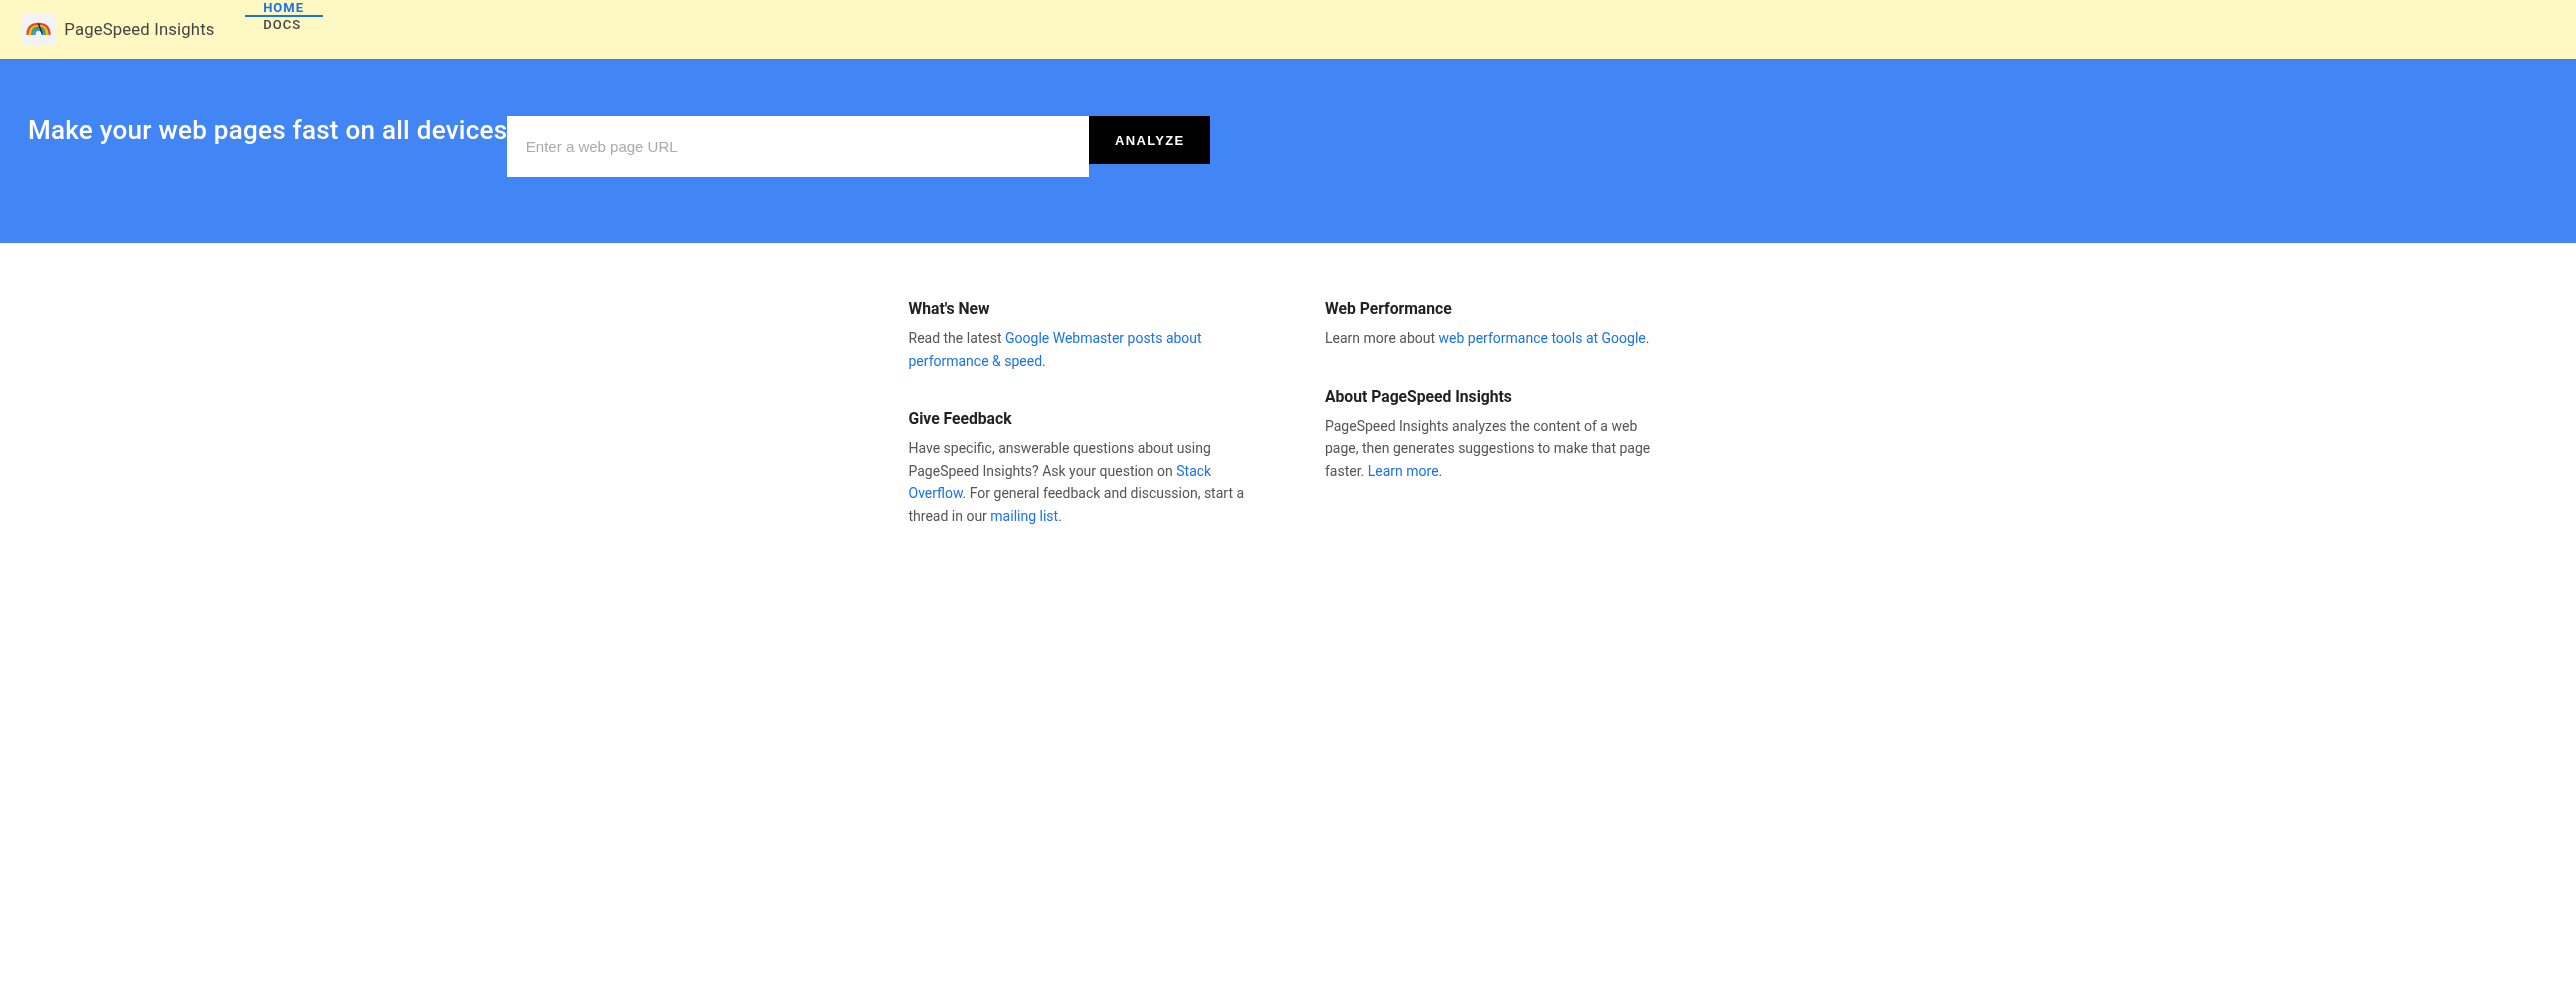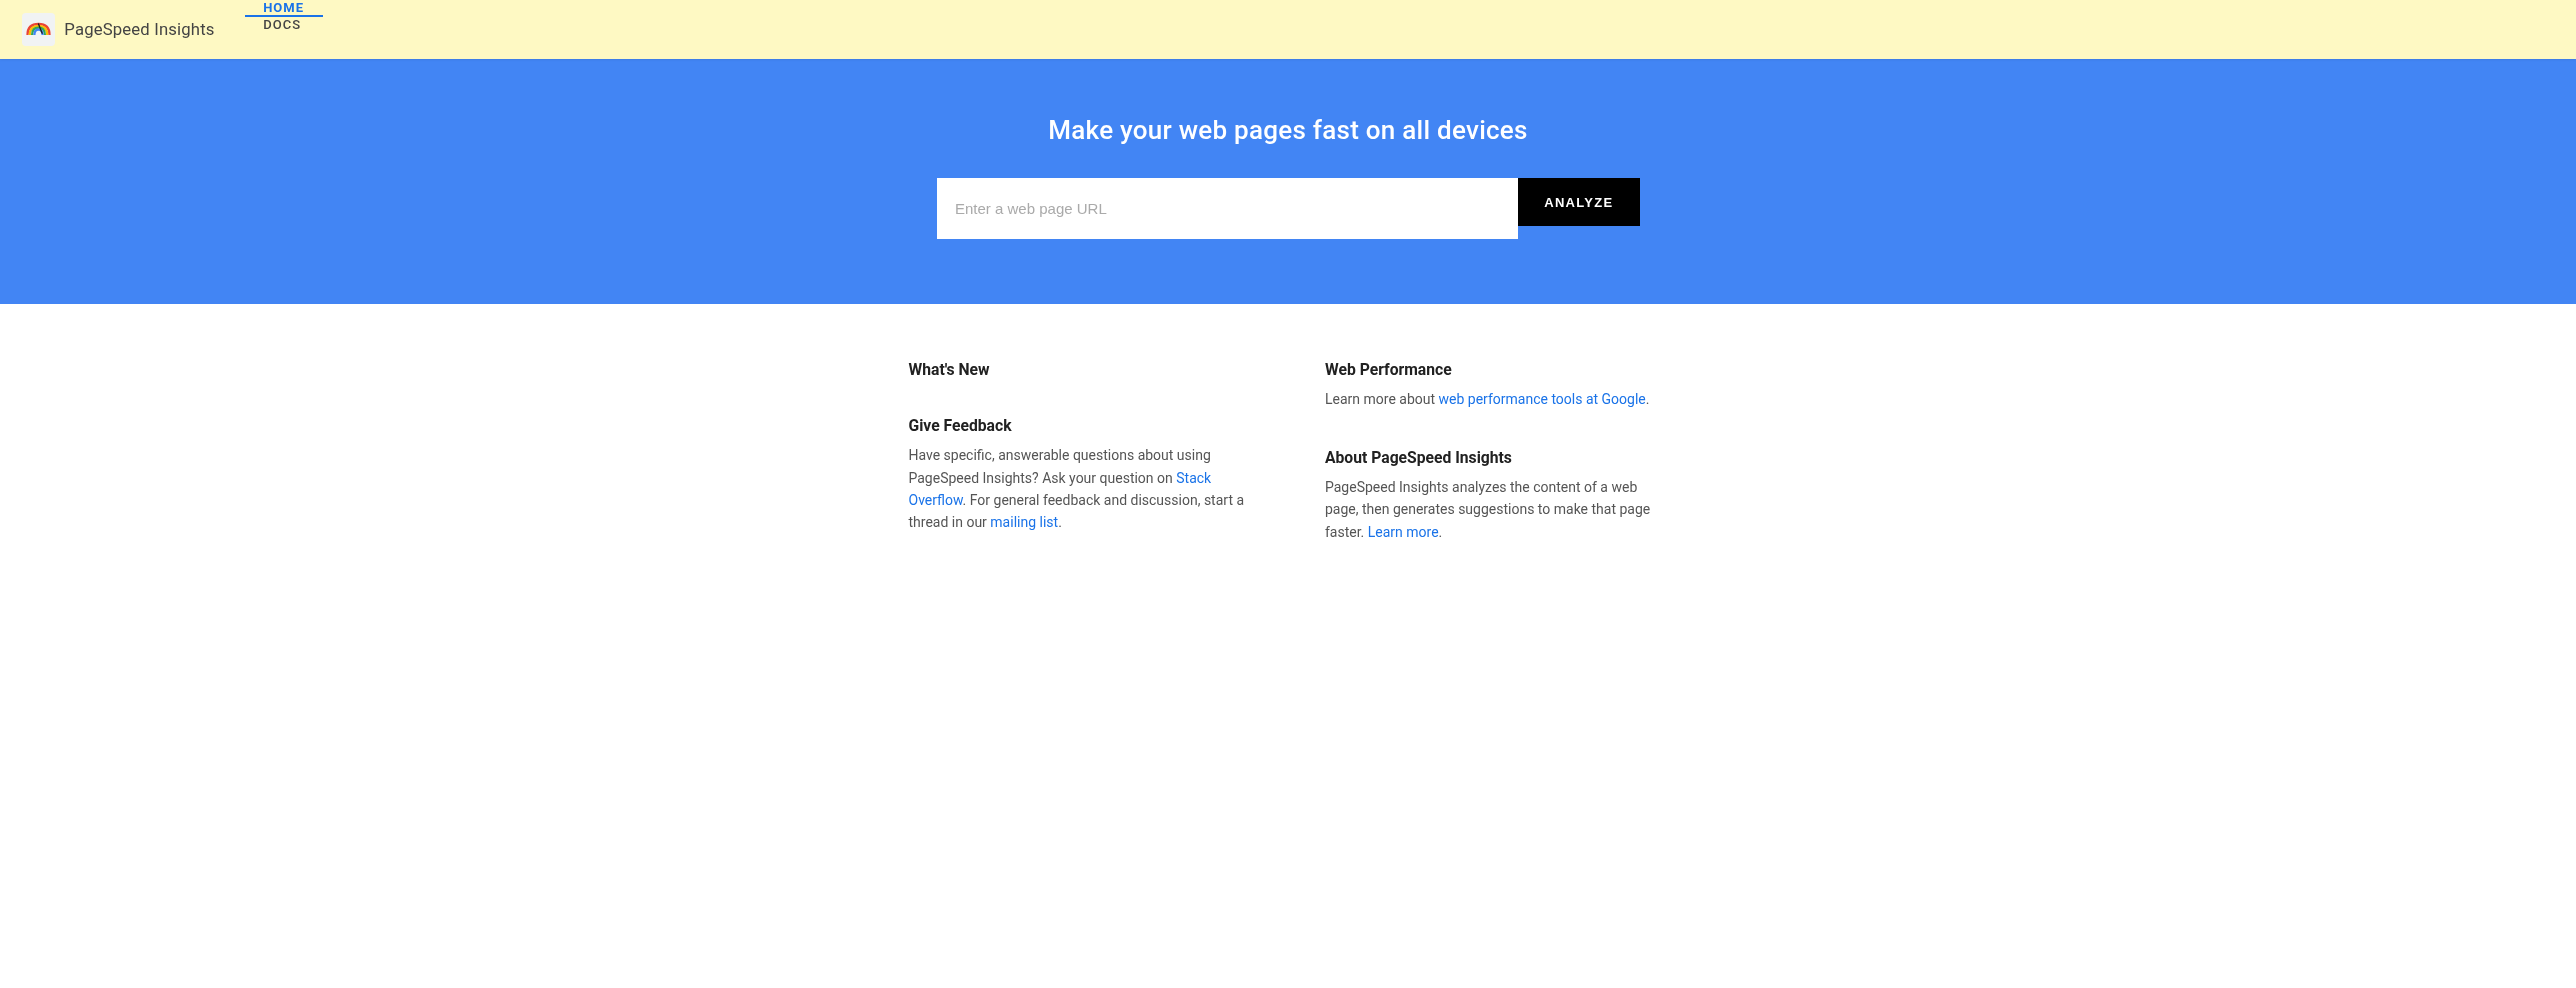--- a/index.html
+++ b/index.html
@@ -73,21 +73,21 @@
       color: #1a73e8;
       border-bottom: 2.8px solid #1a73e8;
       font-weight: 700;
     }
 
     
     .hero {
       background: #4285f4;
       padding: 56px 28px 65px;
       display: flex;
-      flex-direction: column;
+      flex-direction: row;
       align-items: center;
     }
 
     .hero-title {
       color: #ffffff;
       font-size: 26px;
       font-weight: 500;
       margin-bottom: 33px;
       text-align: center;
       letter-spacing: 0.01em;
@@ -206,20 +206,23 @@
   </div>
 </section>
 
 <section class="content">
   <div class="content-inner">
 
     <div class="content-col">
 
       <div class="info-block">
         <div class="info-block-title">What's New</div>
+        <p class="info-block-text">
+          <span>Read the latest </span><a href="#">Google Webmaster posts about performance &amp; speed</a><span>.</span>
+        </p>
       </div>
 
       <div class="info-block">
         <div class="info-block-title">Give Feedback</div>
         <p class="info-block-text">
           <span>Have specific, answerable questions about using PageSpeed Insights? Ask your question on </span><a href="#">Stack Overflow</a><span>. For general feedback and discussion, start a thread in our </span><a href="#">mailing list</a><span>.</span>
         </p>
       </div>
 
     </div>

